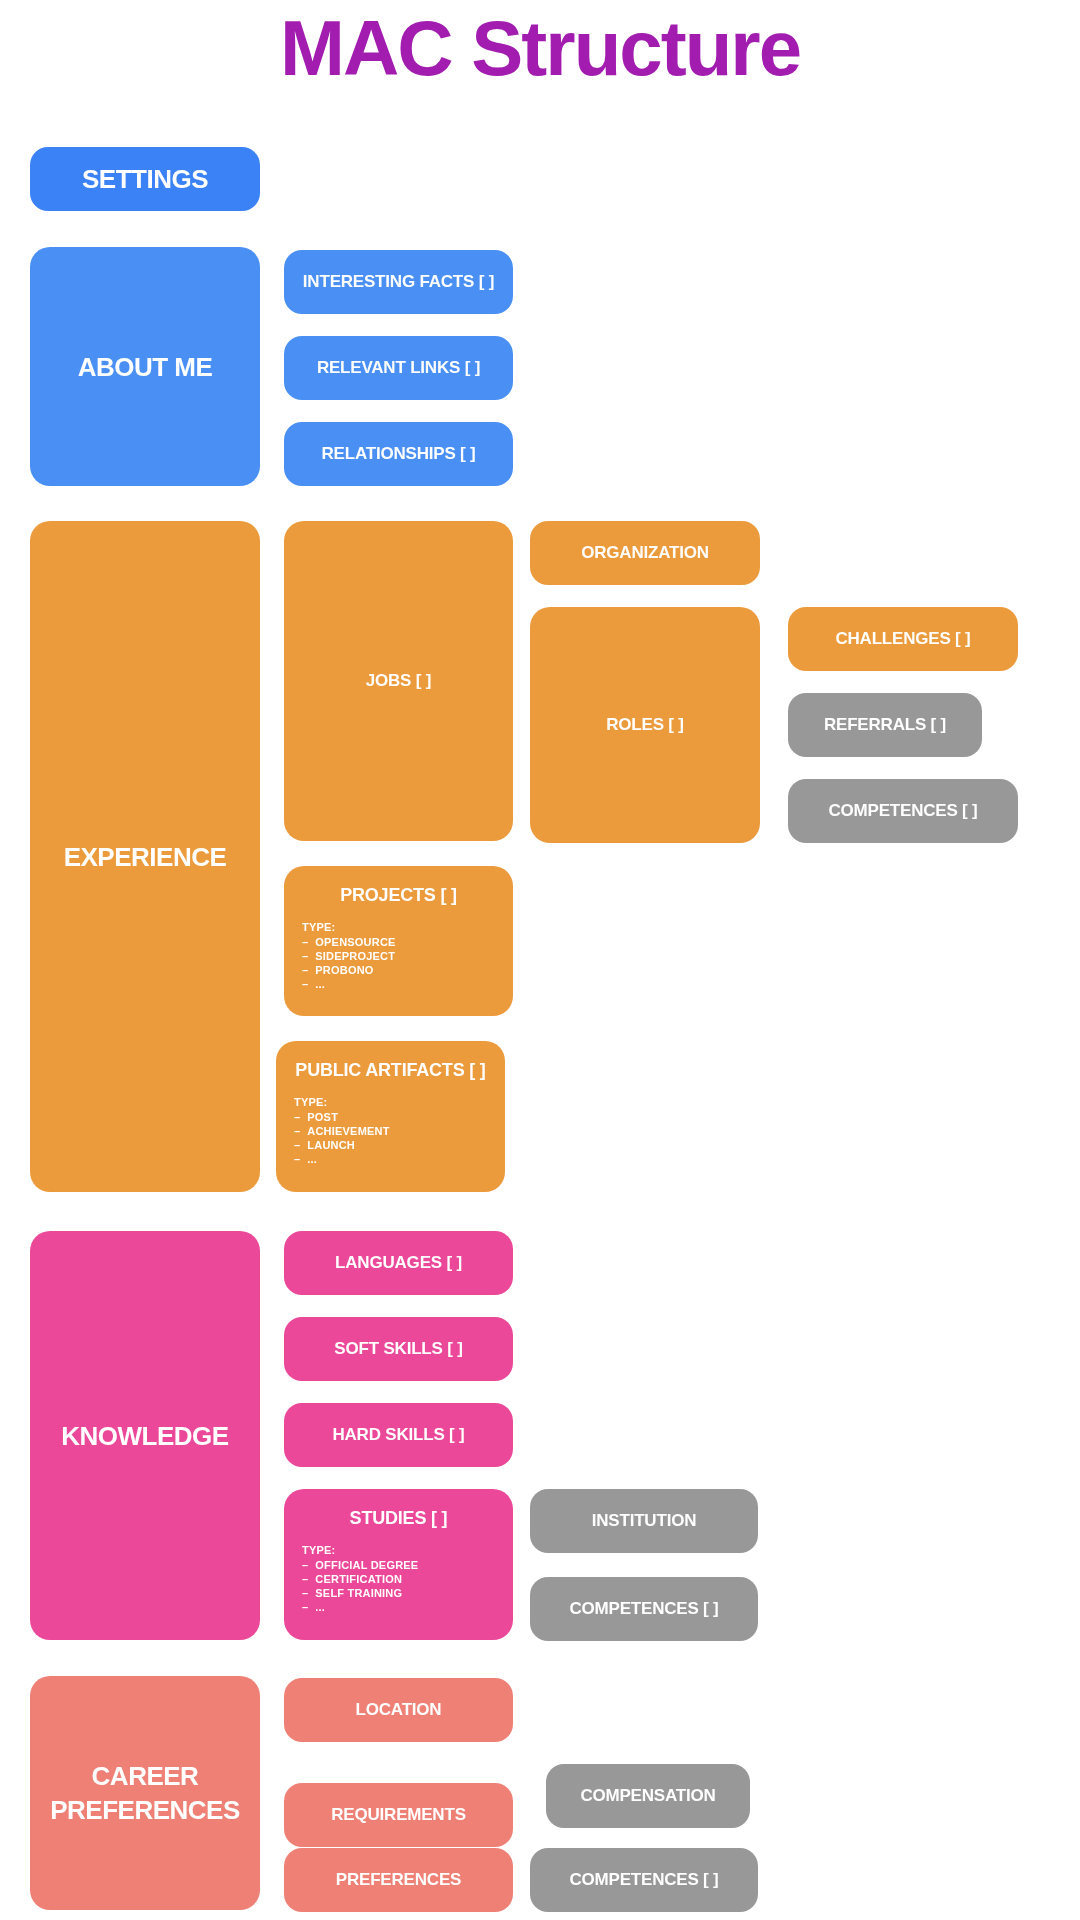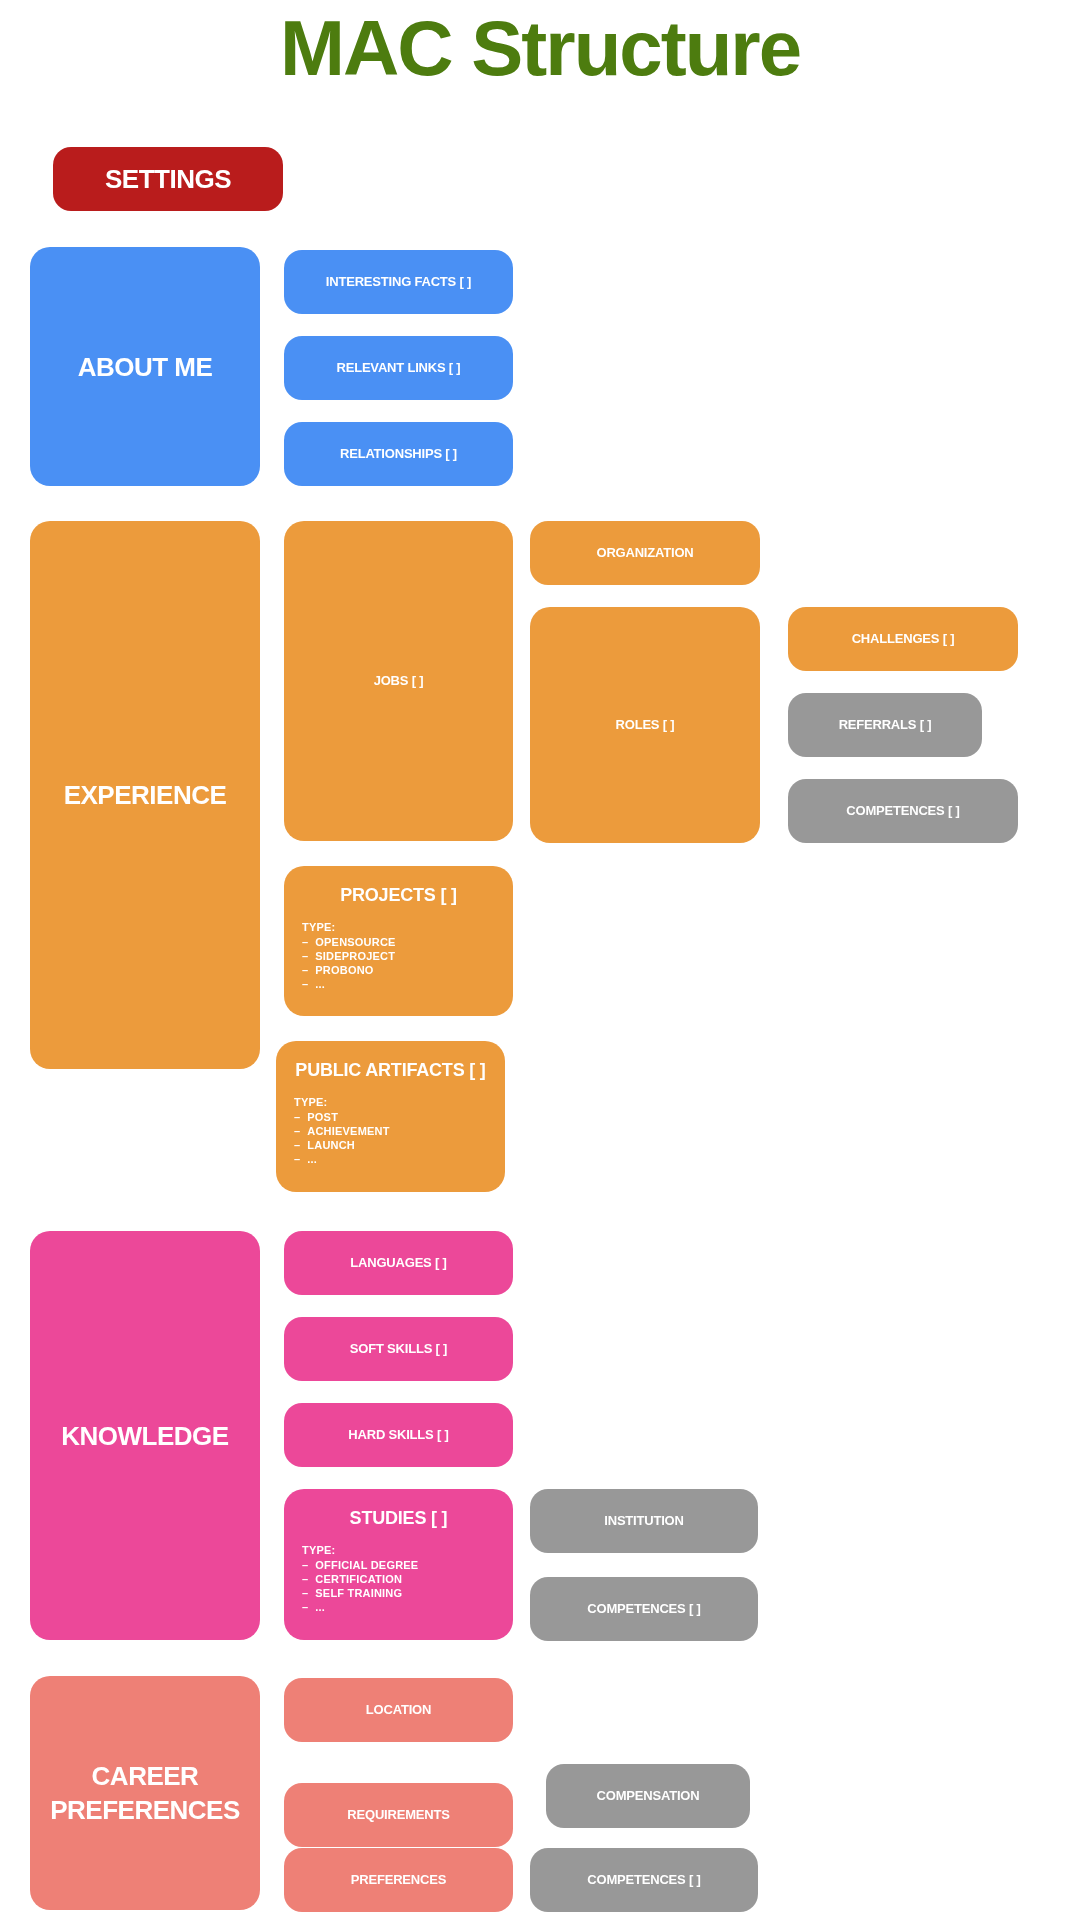--- a/index.html
+++ b/index.html
@@ -14,49 +14,49 @@
   .page-title {
     position: absolute;
     top: 0;
     left: 0;
     width: 100%;
     text-align: center;
     font-size: 78px;
     line-height: 96px;
     font-weight: bold;
     letter-spacing: -2px;
-    color: #4d7c0f;
+    color: #a21caf;
     white-space: nowrap;
   }
   .node {
     position: absolute;
     border-radius: 20px;
     display: flex;
     align-items: center;
     justify-content: center;
     color: #ffffff;
     font-weight: bold;
     text-align: center;
     box-sizing: border-box;
   }
   .node.small { border-radius: 18px; }
-  .purple { background: #b91c1c; margin-left: 23px; }
+  .purple { background: #3b82f6; }
   .blue   { background: #4a90f4; }
   .orange { background: #ec9b3c; }
   .green  { background: #ec4899; }
   .salmon { background: #ee8076; }
   .gray   { background: #989898; }
   .lbl-lg {
     font-size: 26px;
     line-height: 34px;
     letter-spacing: -0.5px;
     padding: 0 14px;
   }
   .lbl-sm {
-    font-size: 13px;
+    font-size: 17px;
     letter-spacing: -0.2px;
     line-height: 22px;
     padding: 0 10px;
   }
   .type-box {
     display: block;
     text-align: left;
     padding-top: 18px;
   }
   .type-heading {
@@ -94,21 +94,21 @@
   <div class="node small blue" style="left:284px; top:250px; width:229px; height:64px;">
     <span class="lbl-sm">INTERESTING FACTS [ ]</span>
   </div>
   <div class="node small blue" style="left:284px; top:336px; width:229px; height:64px;">
     <span class="lbl-sm">RELEVANT LINKS [ ]</span>
   </div>
   <div class="node small blue" style="left:284px; top:422px; width:229px; height:64px;">
     <span class="lbl-sm">RELATIONSHIPS [ ]</span>
   </div>
 
-  <div class="node orange" style="left:30px; top:521px; width:230px; height:548px;">
+  <div class="node orange" style="left:30px; top:521px; width:230px; height:671px;">
     <span class="lbl-lg">EXPERIENCE</span>
   </div>
   <div class="node orange" style="left:284px; top:521px; width:229px; height:320px;">
     <span class="lbl-sm">JOBS [ ]</span>
   </div>
   <div class="node small orange" style="left:530px; top:521px; width:230px; height:64px;">
     <span class="lbl-sm">ORGANIZATION</span>
   </div>
   <div class="node orange" style="left:530px; top:607px; width:230px; height:236px;">
     <span class="lbl-sm">ROLES [ ]</span>

